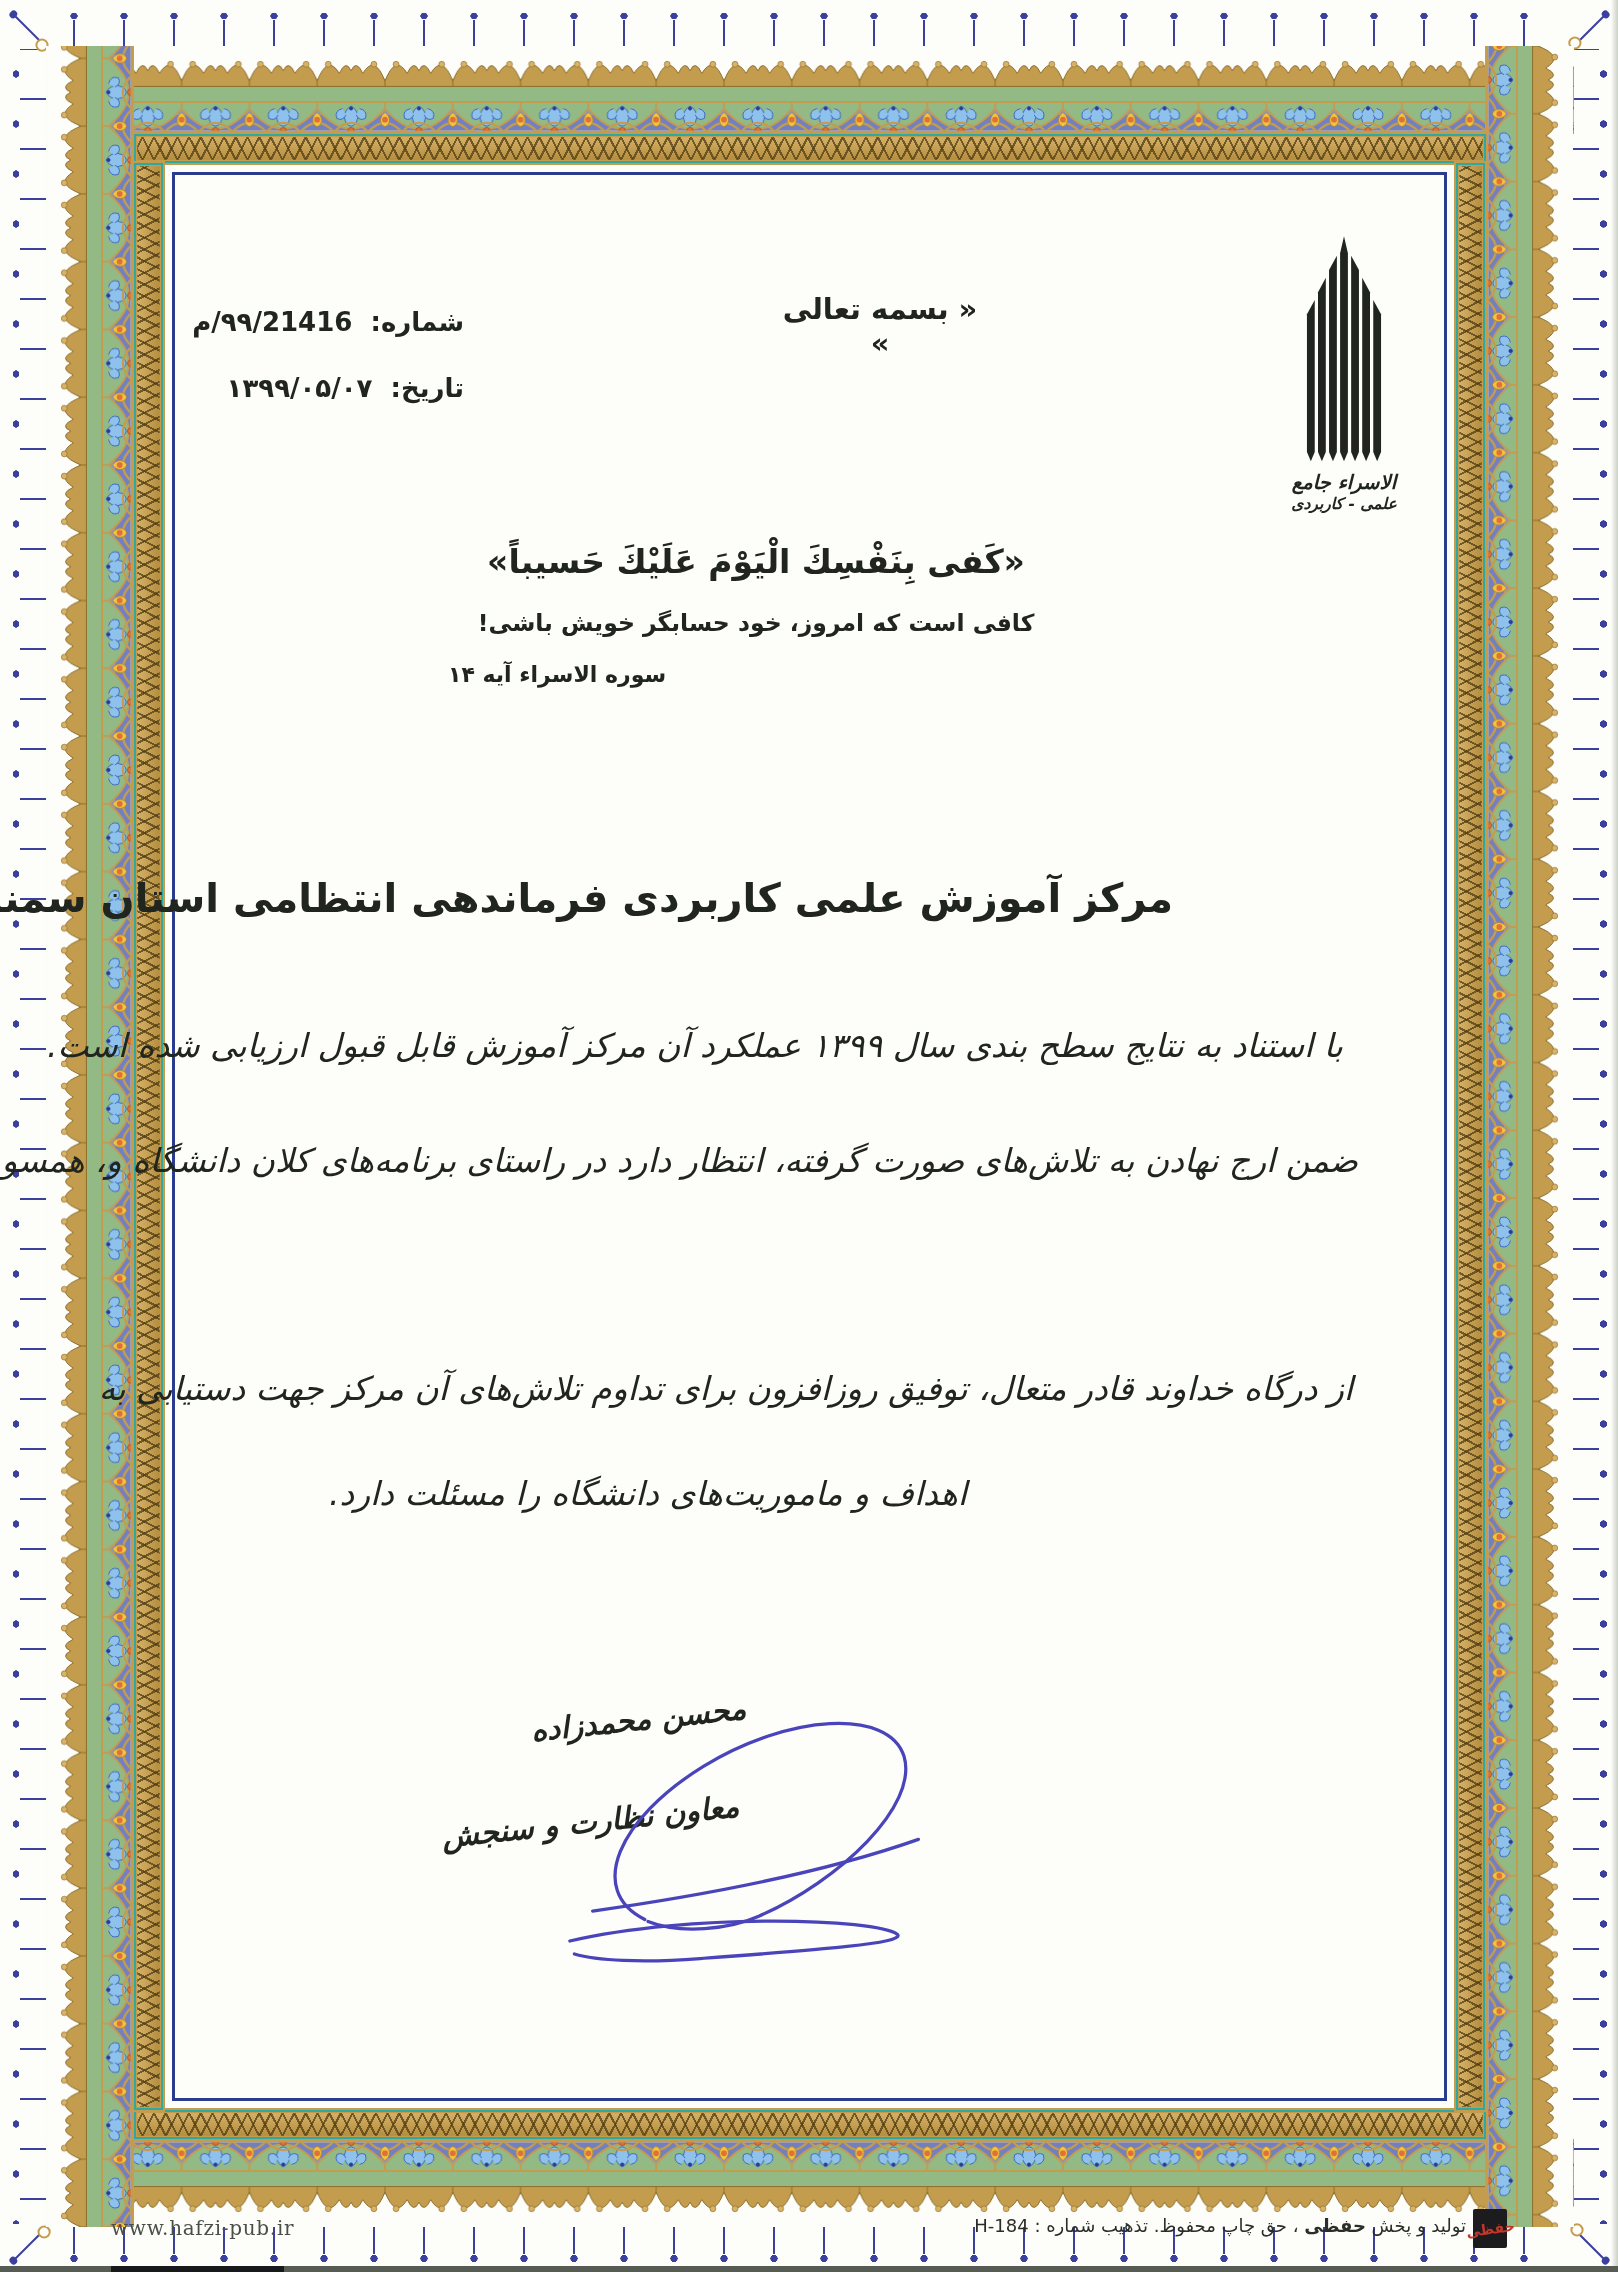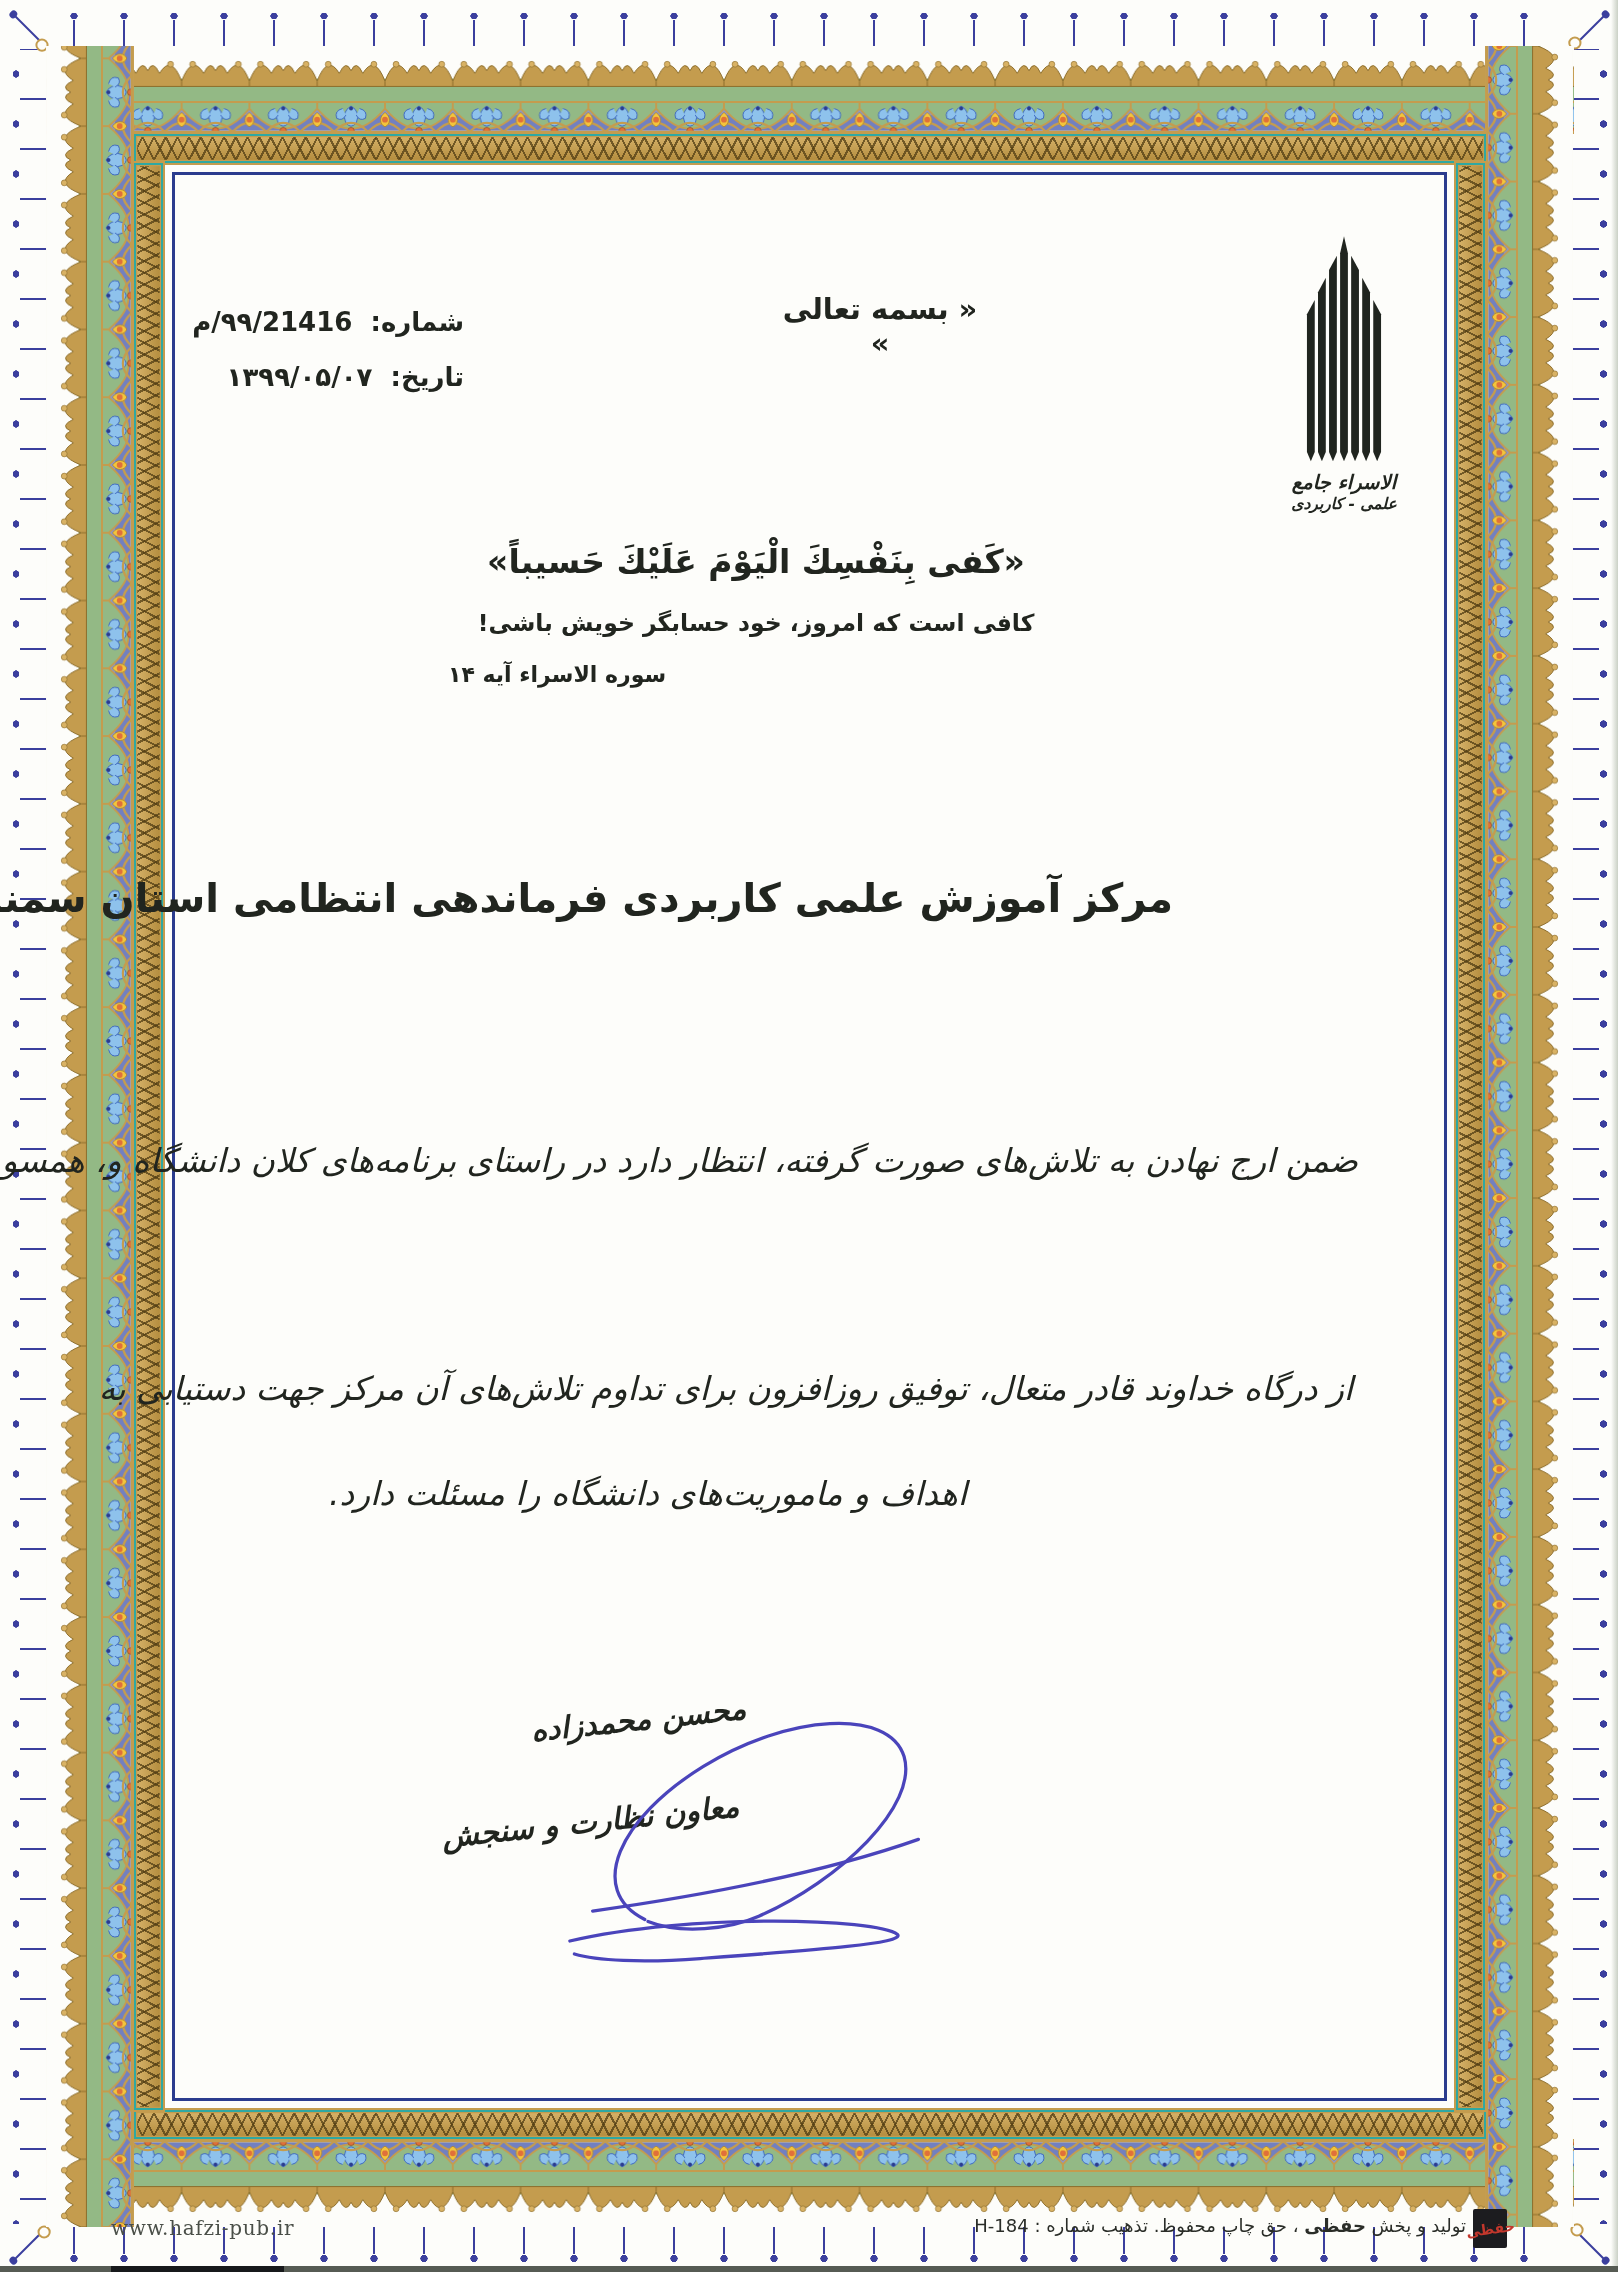--- a/index.html
+++ b/index.html
@@ -66,21 +66,21 @@
   
   .scan-right  { position:absolute; top:0; bottom:0; right:0; width:7.8px; background:linear-gradient(90deg, rgba(190,198,188,0), #c3cabe); }
   .scan-bottom { position:absolute; left:0; right:0; bottom:0; height:7.2px; background:#565b53; }
   .scan-bottom-dark { position:absolute; left:111px; width:173px; bottom:0; height:7.2px; background:#17191b; }
 
   
   .fa { direction:rtl; unicode-bidi:embed; }
   .besmele { left:769px; top:292px; width:222px; text-align:center; font-size:29px; font-weight:bold; }
   .ref { left:261px; top:306px; width:203px; text-align:right; font-size:26px; font-weight:600; }
   .ref-row { white-space:nowrap; line-height:1.3; }
-  .ref-row + .ref-row { margin-top:21px; }
+  .ref-row + .ref-row { margin-top:32px; }
 
   .logo-nib { left:1305px; top:236px; }
   .logo-caption { left:1258px; top:471px; width:172px; text-align:center; font-weight:bold; font-style:italic; line-height:1.25; }
   .logo-line1 { font-size:19.6px; }
   .logo-line2 { font-size:15.6px; }
 
   .verse { left:456px; top:542px; width:600px; text-align:center; font-size:33px; font-weight:bold; white-space:nowrap; }
   .verse-translation { left:456px; top:609px; width:600px; text-align:center; font-size:23.5px; font-weight:bold; white-space:nowrap; }
   .verse-source { left:448px; top:662px; font-size:22px; font-weight:600; white-space:nowrap; }
 
@@ -288,20 +288,21 @@
     <div class="logo-line1">الاسراء جامع</div>
     <div class="logo-line2">علمی - کاربردی</div>
   </div>
 
   <div class="abs fa verse">«كَفی بِنَفْسِكَ الْیَوْمَ عَلَیْكَ حَسیباً»</div>
   <div class="abs fa verse-translation">کافی است که امروز، خود حسابگر خویش باشی!</div>
   <div class="abs fa verse-source">سوره الاسراء آیه ۱۴</div>
 
   <div class="abs fa recipient">مرکز آموزش علمی کاربردی فرماندهی انتظامی استان سمنان</div>
 
+  <div class="abs fa bodyline bl-r" style="right:276px; top:1026px;">با استناد به نتایج سطح بندی سال ۱۳۹۹ عملکرد آن مرکز آموزش قابل قبول ارزیابی شده است.</div>
   <div class="abs fa bodyline bl-r" style="right:261px; top:1141px;">ضمن ارج نهادن به تلاش‌های صورت گرفته، انتظار دارد در راستای برنامه‌های کلان دانشگاه و، همسو با</div>
   <div class="abs fa bodyline" style="left:329px; top:1474px;">اهداف و ماموریت‌های دانشگاه را مسئلت دارد.</div>
   <div class="abs fa bodyline bl-r" style="right:266px; top:1369px;">از درگاه خداوند قادر متعال، توفیق روزافزون برای تداوم تلاش‌های آن مرکز جهت دستیابی به</div>
 
   <div class="abs fa sig-name">محسن محمدزاده</div>
   <div class="abs fa sig-title">معاون نظارت و سنجش</div>
   <svg class="abs sig-stroke" width="417" height="313" viewBox="0 0 640 480" xmlns="http://www.w3.org/2000/svg">
     <g fill="none" stroke="#4a44bb" stroke-width="5" stroke-linecap="round">
       <path d="M170,395 C80,350 130,240 260,160 C390,80 545,70 568,145 C590,220 470,335 345,390 C300,410 225,418 175,398"></path>
       <path d="M90,382 C260,358 440,325 590,272"></path>

